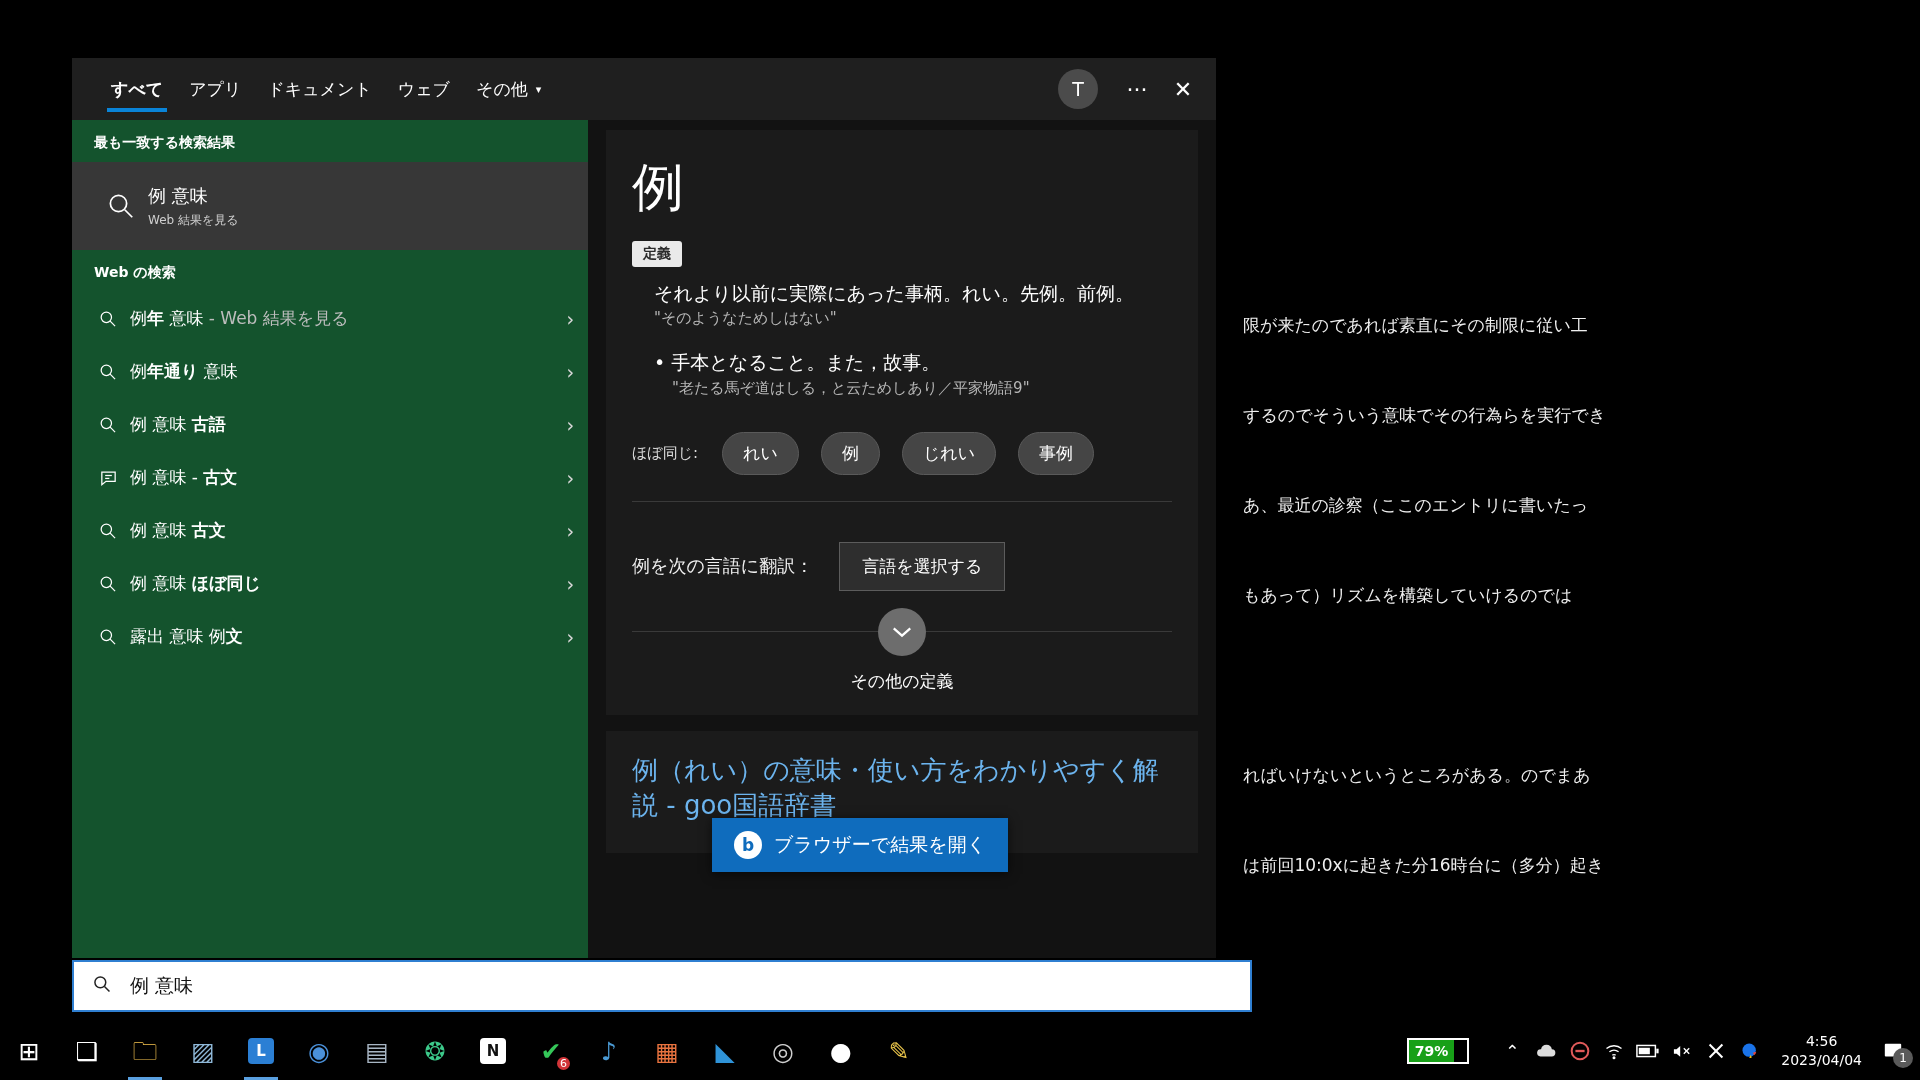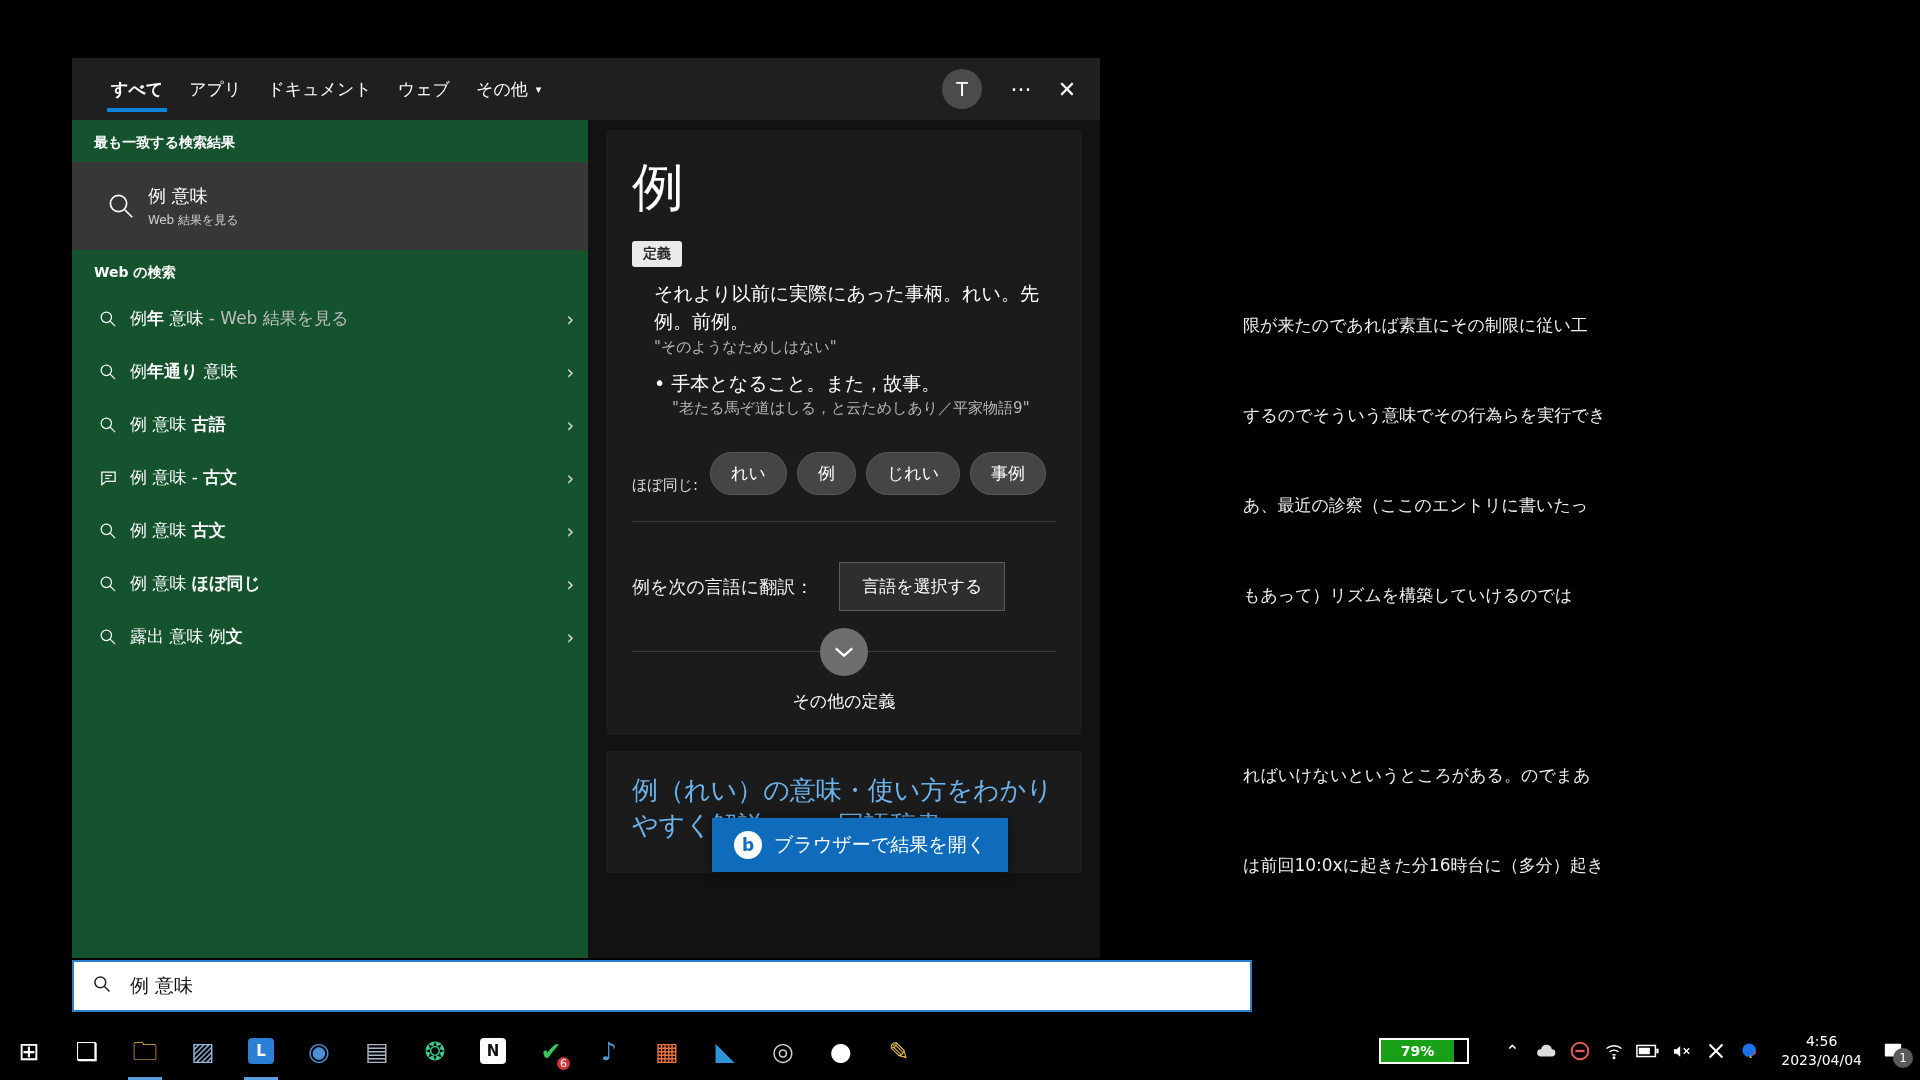--- a/index.html
+++ b/index.html
@@ -18,21 +18,21 @@
     font-size: 17px;
     line-height: 30px;
     white-space: pre;
     font-family: "DejaVu Sans", "Liberation Sans", sans-serif;
   }
 
   
   .search-window {
     position: absolute;
     left: 72px; top: 58px;
-    width: 1028px; height: 900px;
+    width: 1144px; height: 900px;
     background: #1f1f1f;
     box-shadow: 0 0 14px rgba(0,0,0,.75);
   }
   .tabbar {
     position: relative;
     height: 62px;
     display: flex; align-items: center;
     padding-left: 26px;
     background: #1f1f1f;
   }
@@ -142,26 +142,26 @@
   .badge {
     display: inline-block;
     background: #eaeaea; color: #2b2b2b;
     font-size: 14px; font-weight: bold;
     padding: 4px 11px; border-radius: 3px;
     margin-top: 26px;
   }
   .sense { margin-top: 12px; padding-left: 22px; }
   .sense-main { color: #fff; font-size: 19px; line-height: 1.5; }
   .sense-ex { color: #b7b7b7; font-size: 15px; margin-top: 2px; }
-  .sense-bullet { color: #fff; font-size: 19px; margin-top: 12px; line-height: 1.5; }
+  .sense-bullet { color: #fff; font-size: 19px; margin-top: 20px; line-height: 1.5; }
   .sense-bullet::before { content: "• "; }
   .sense-bullet-ex { color: #b7b7b7; font-size: 15px; margin-top: 2px; padding-left: 18px; }
 
   .syn-row {
-    display: flex; align-items: flex-end; gap: 10px;
+    display: flex; align-items: center; gap: 22px;
     margin: 34px 0 26px 0;
   }
   .syn-label { color: #dddddd; font-size: 15px; margin-right: 2px; }
   .pill {
     background: #454545; color: #fff;
     font-size: 17px; border-radius: 22px;
     padding: 9px 20px; white-space: nowrap;
     border: 1px solid #5a5a5a;
   }
   .divider { height: 1px; background: #3a3a3a; }
@@ -267,21 +267,21 @@
 
   .tray { margin-left: auto; display: flex; align-items: center; padding-right: 6px; }
   .battery-pill {
     display: flex; align-items: center;
     border: 2px solid #ffffff;
     height: 26px; margin-right: 26px;
   }
   .battery-fill {
     background: #18a018; color: #fff;
     font-size: 14px; font-weight: bold;
-    padding: 0 20px; height: 22px;
+    padding: 0 6px; height: 22px;
     display: flex; align-items: center;
   }
   .battery-empty { background: #000; width: 13px; height: 22px; }
   .tray-icon {
     width: 34px; height: 46px;
     display: flex; align-items: center; justify-content: center;
     color: #fff; font-size: 17px;
   }
   .clock {
     color: #fff; font-size: 14px; line-height: 19px;

